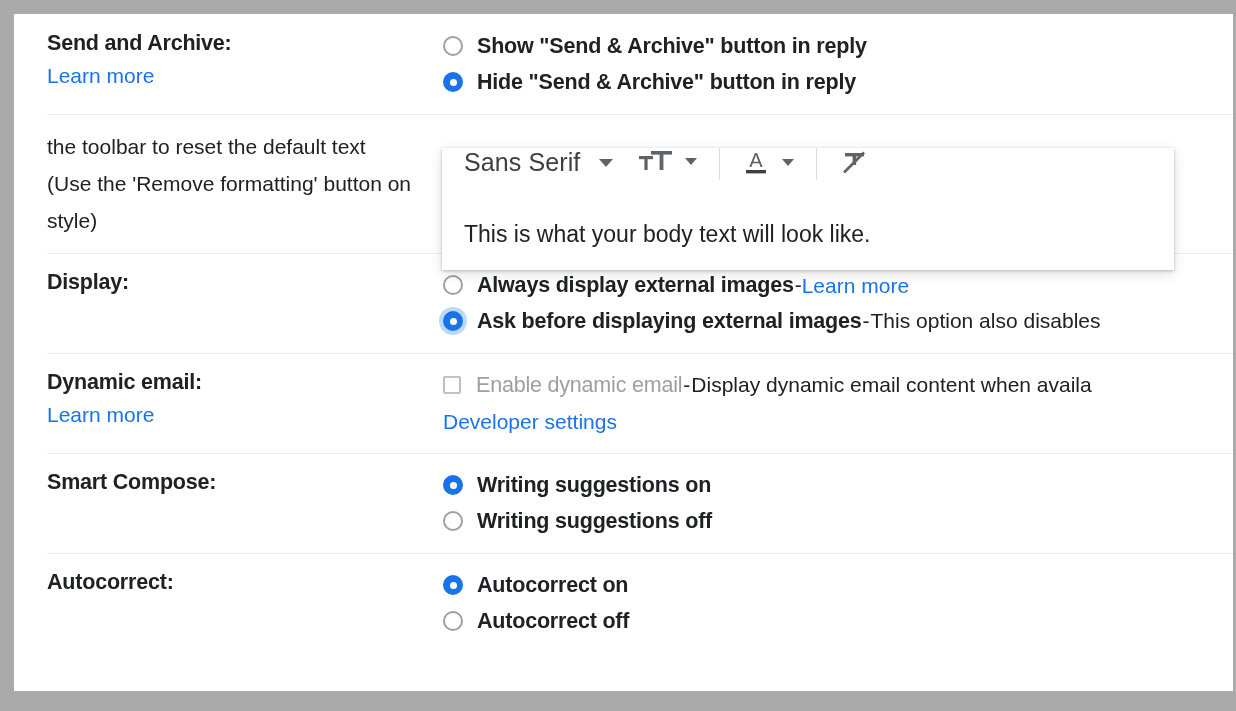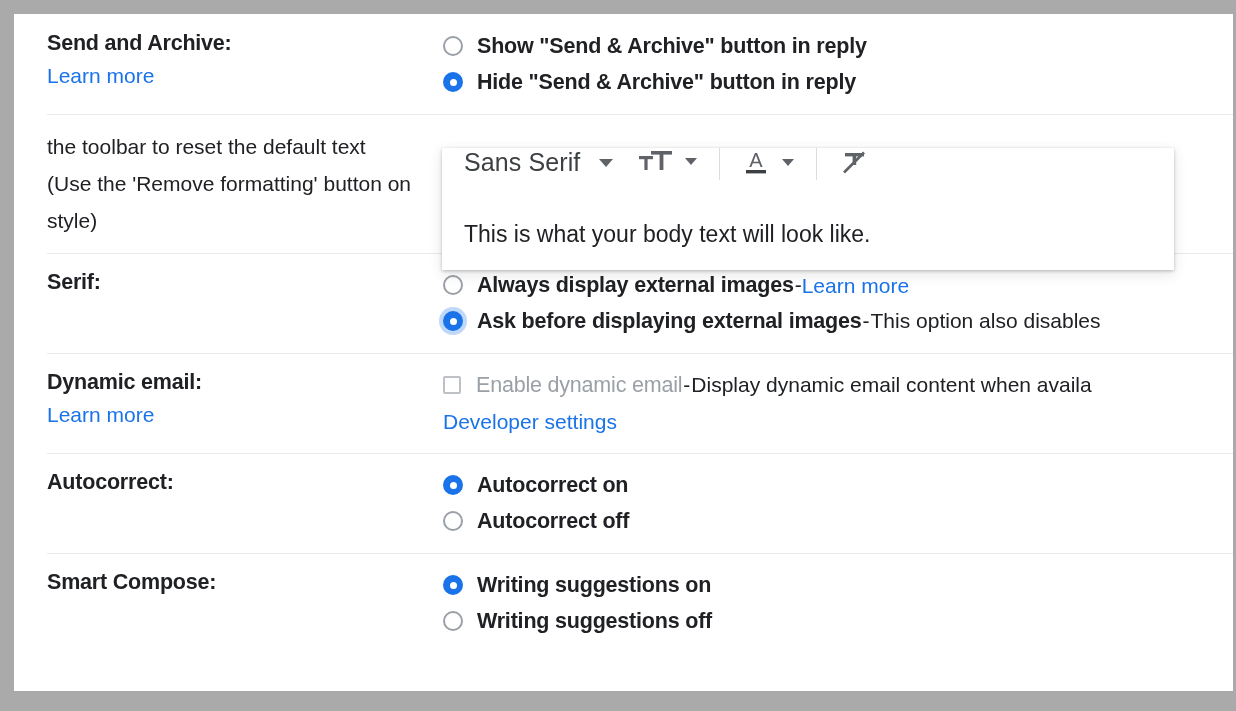--- a/index.html
+++ b/index.html
@@ -255,21 +255,21 @@
       <div class="label-col">
         <div class="label-note">the toolbar to reset the default text</div>
         <div class="label-note">(Use the 'Remove formatting' button on</div>
         <div class="label-note">style)</div>
       </div>
       <div class="opts-col"></div>
     </div>
 
     <div class="row">
       <div class="label-col">
-        <div class="label-title">Serif:</div>
+        <div class="label-title">Display:</div>
       </div>
       <div class="opts-col">
         <div class="opt-line">
           <span class="radio"></span>
           <span class="opt-label">Always display external images</span>
           <span class="opt-tail"> - </span>
           <span class="link">Learn more</span>
         </div>
         <div class="opt-line">
           <span class="radio checked focusring"></span>
@@ -293,46 +293,46 @@
           <span class="opt-tail">Display dynamic email content when availa</span>
         </div>
         <div class="opt-line">
           <span class="link">Developer settings</span>
         </div>
       </div>
     </div>
 
     <div class="row">
       <div class="label-col">
+        <div class="label-title">Smart Compose:</div>
+      </div>
+      <div class="opts-col">
+        <div class="opt-line">
+          <span class="radio checked"></span>
+          <span class="opt-label">Writing suggestions on</span>
+        </div>
+        <div class="opt-line">
+          <span class="radio"></span>
+          <span class="opt-label">Writing suggestions off</span>
+        </div>
+      </div>
+    </div>
+
+    <div class="row">
+      <div class="label-col">
         <div class="label-title">Autocorrect:</div>
       </div>
       <div class="opts-col">
         <div class="opt-line">
           <span class="radio checked"></span>
           <span class="opt-label">Autocorrect on</span>
         </div>
         <div class="opt-line">
           <span class="radio"></span>
           <span class="opt-label">Autocorrect off</span>
-        </div>
-      </div>
-    </div>
-
-    <div class="row">
-      <div class="label-col">
-        <div class="label-title">Smart Compose:</div>
-      </div>
-      <div class="opts-col">
-        <div class="opt-line">
-          <span class="radio checked"></span>
-          <span class="opt-label">Writing suggestions on</span>
-        </div>
-        <div class="opt-line">
-          <span class="radio"></span>
-          <span class="opt-label">Writing suggestions off</span>
         </div>
       </div>
     </div>
 
     <div id="textstyle-popup">
       <div class="ts-toolbar">
 
         <div class="ts-font">
           <span class="ts-font-name">Sans Serif</span>
           <span class="caret"></span>

